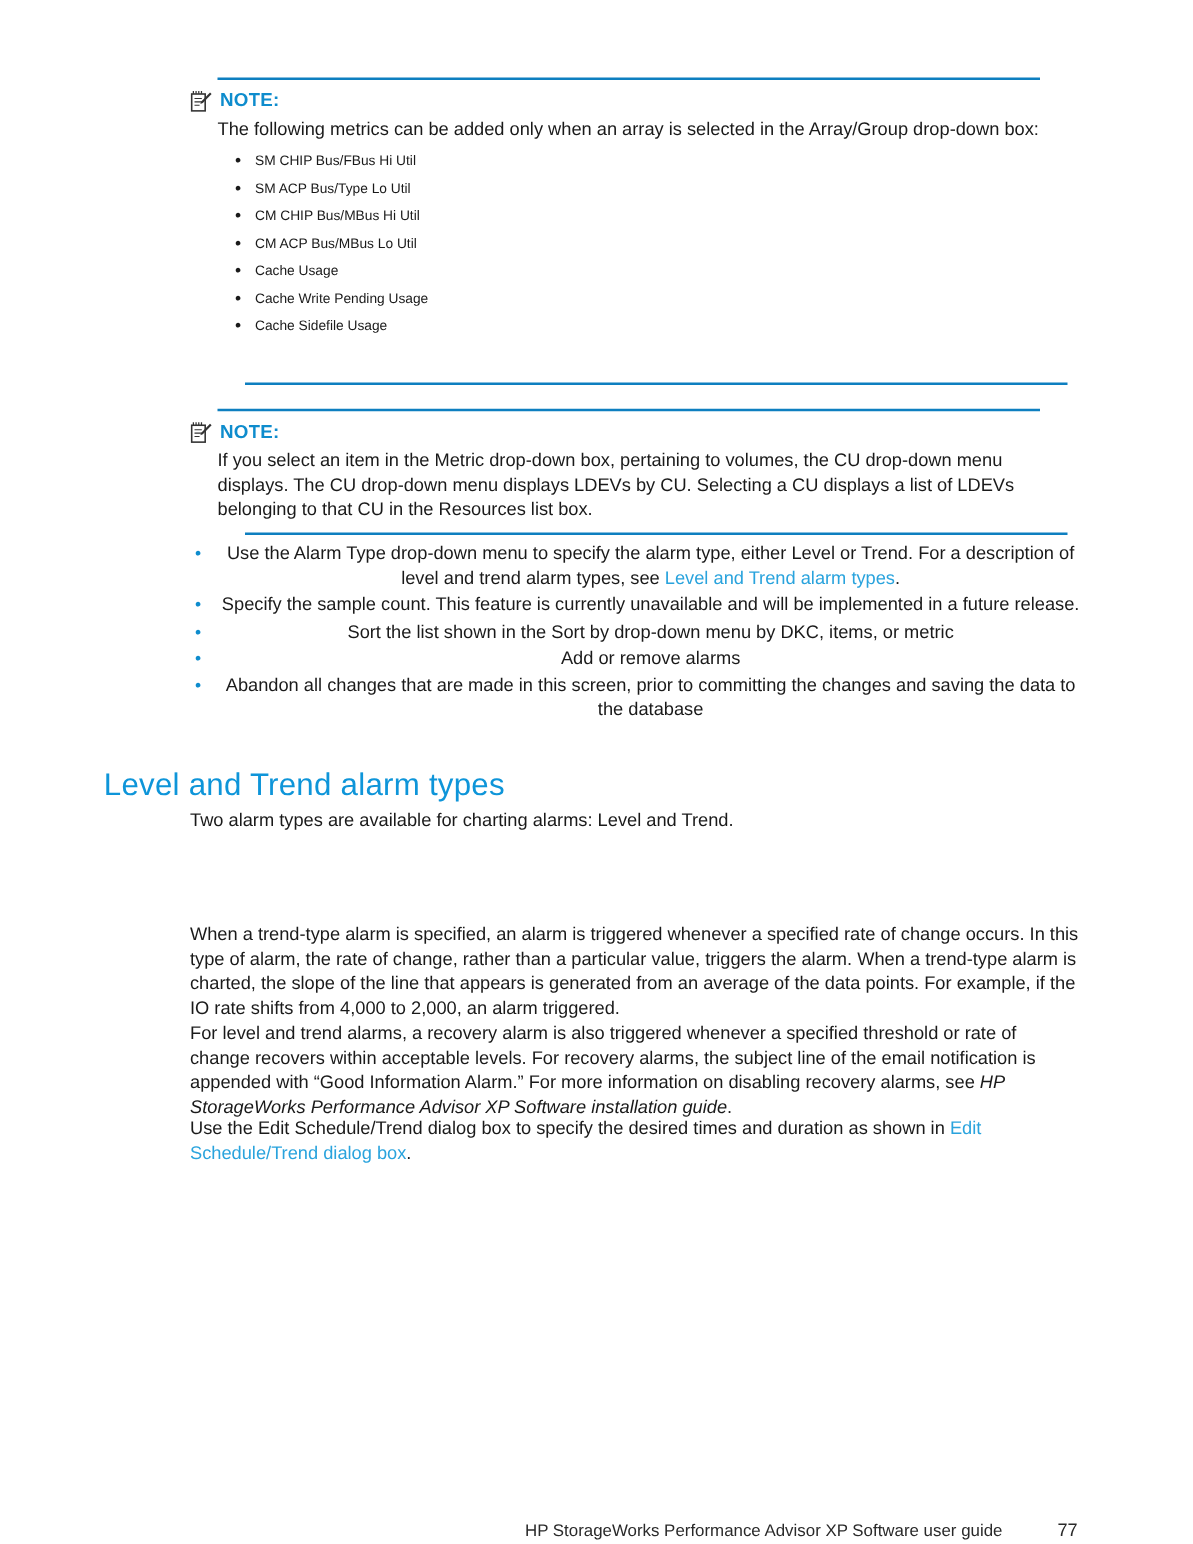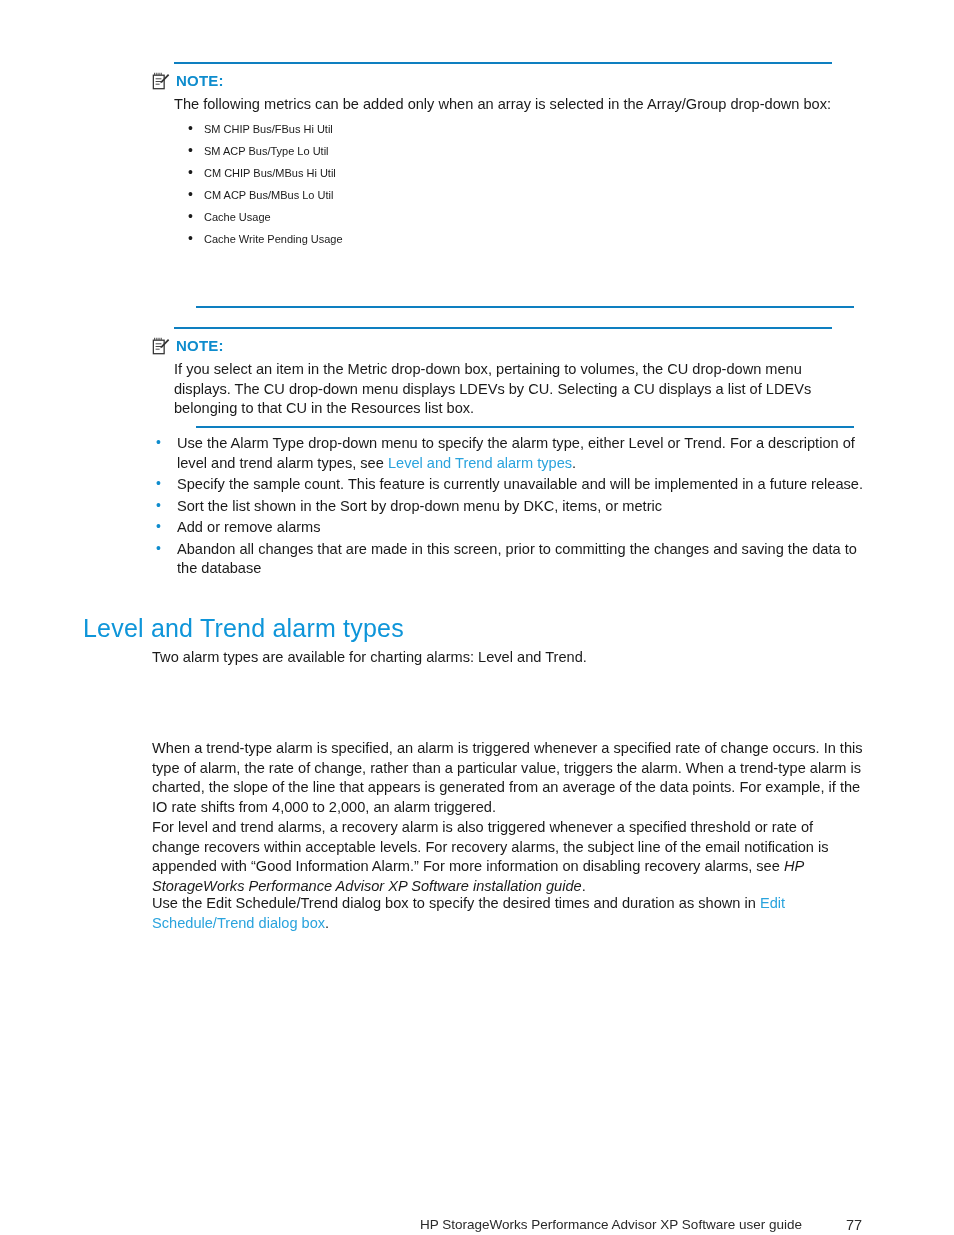--- a/index.html
+++ b/index.html
@@ -90,20 +90,21 @@
     padding: 0;
     list-style: none;
   }
   .main-list li {
     position: relative;
     padding-left: 25px;
     font-size: 14.6px;
     line-height: 19.5px;
     margin-bottom: 2px;
     color: #1a1a1a;
+    text-align: center;
   }
   .main-list li::before {
     content: "\2022";
     position: absolute;
     left: 4px;
     top: -1px;
     color: #0e8ccd;
     font-size: 14px;
   }
 
@@ -180,20 +181,21 @@
     </div>
     <div class="note-body">
       <span>The following metrics can be added only when an array is selected in the </span><b>Array/Group</b><span> drop-down box:</span>
       <ul class="note-list">
         <li>SM CHIP Bus/FBus Hi Util</li>
         <li>SM ACP Bus/Type Lo Util</li>
         <li>CM CHIP Bus/MBus Hi Util</li>
         <li>CM ACP Bus/MBus Lo Util</li>
         <li>Cache Usage</li>
         <li>Cache Write Pending Usage</li>
+        <li>Cache Sidefile Usage</li>
       </ul>
     </div>
   </div>
   <div class="note-rule bottom" style="position:absolute;left:174px;top:306px;"></div>
 
   <div class="note-block" style="top:327px;">
     <div class="note-rule"></div>
     <div class="note-head">
       <span class="note-icon">
         <svg viewBox="0 0 20 21" width="18" height="19" xmlns="http://www.w3.org/2000/svg">

